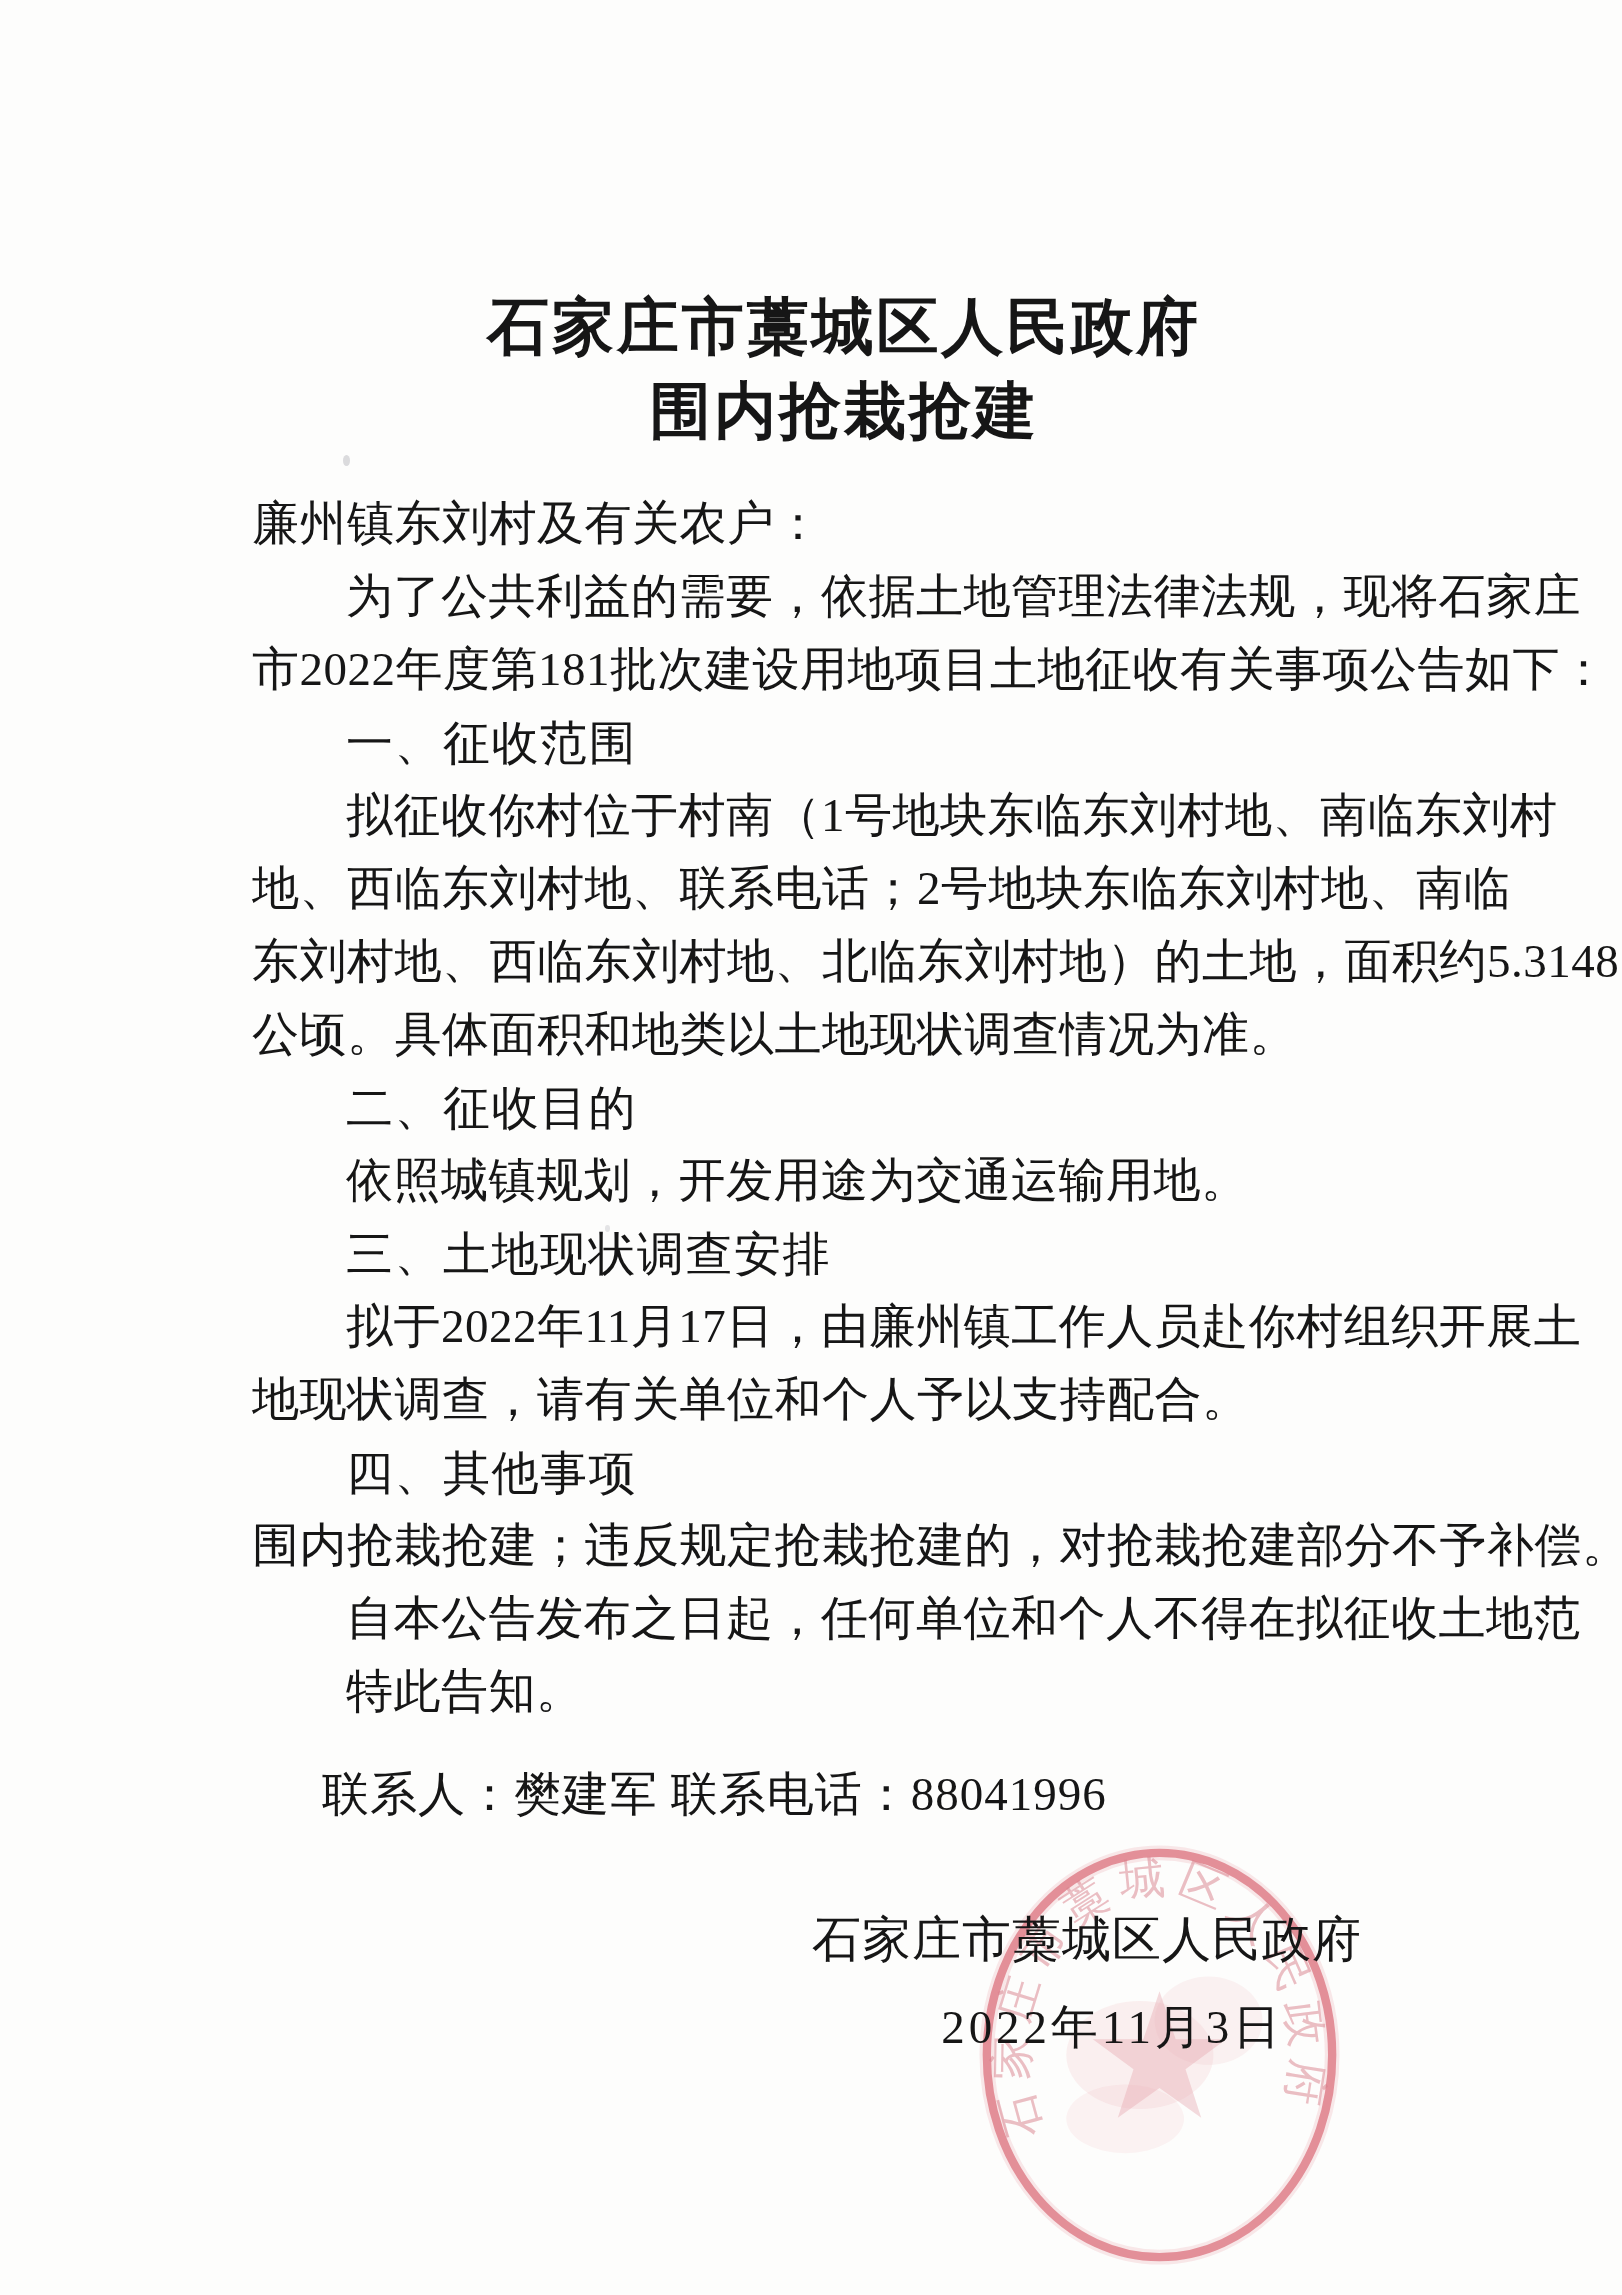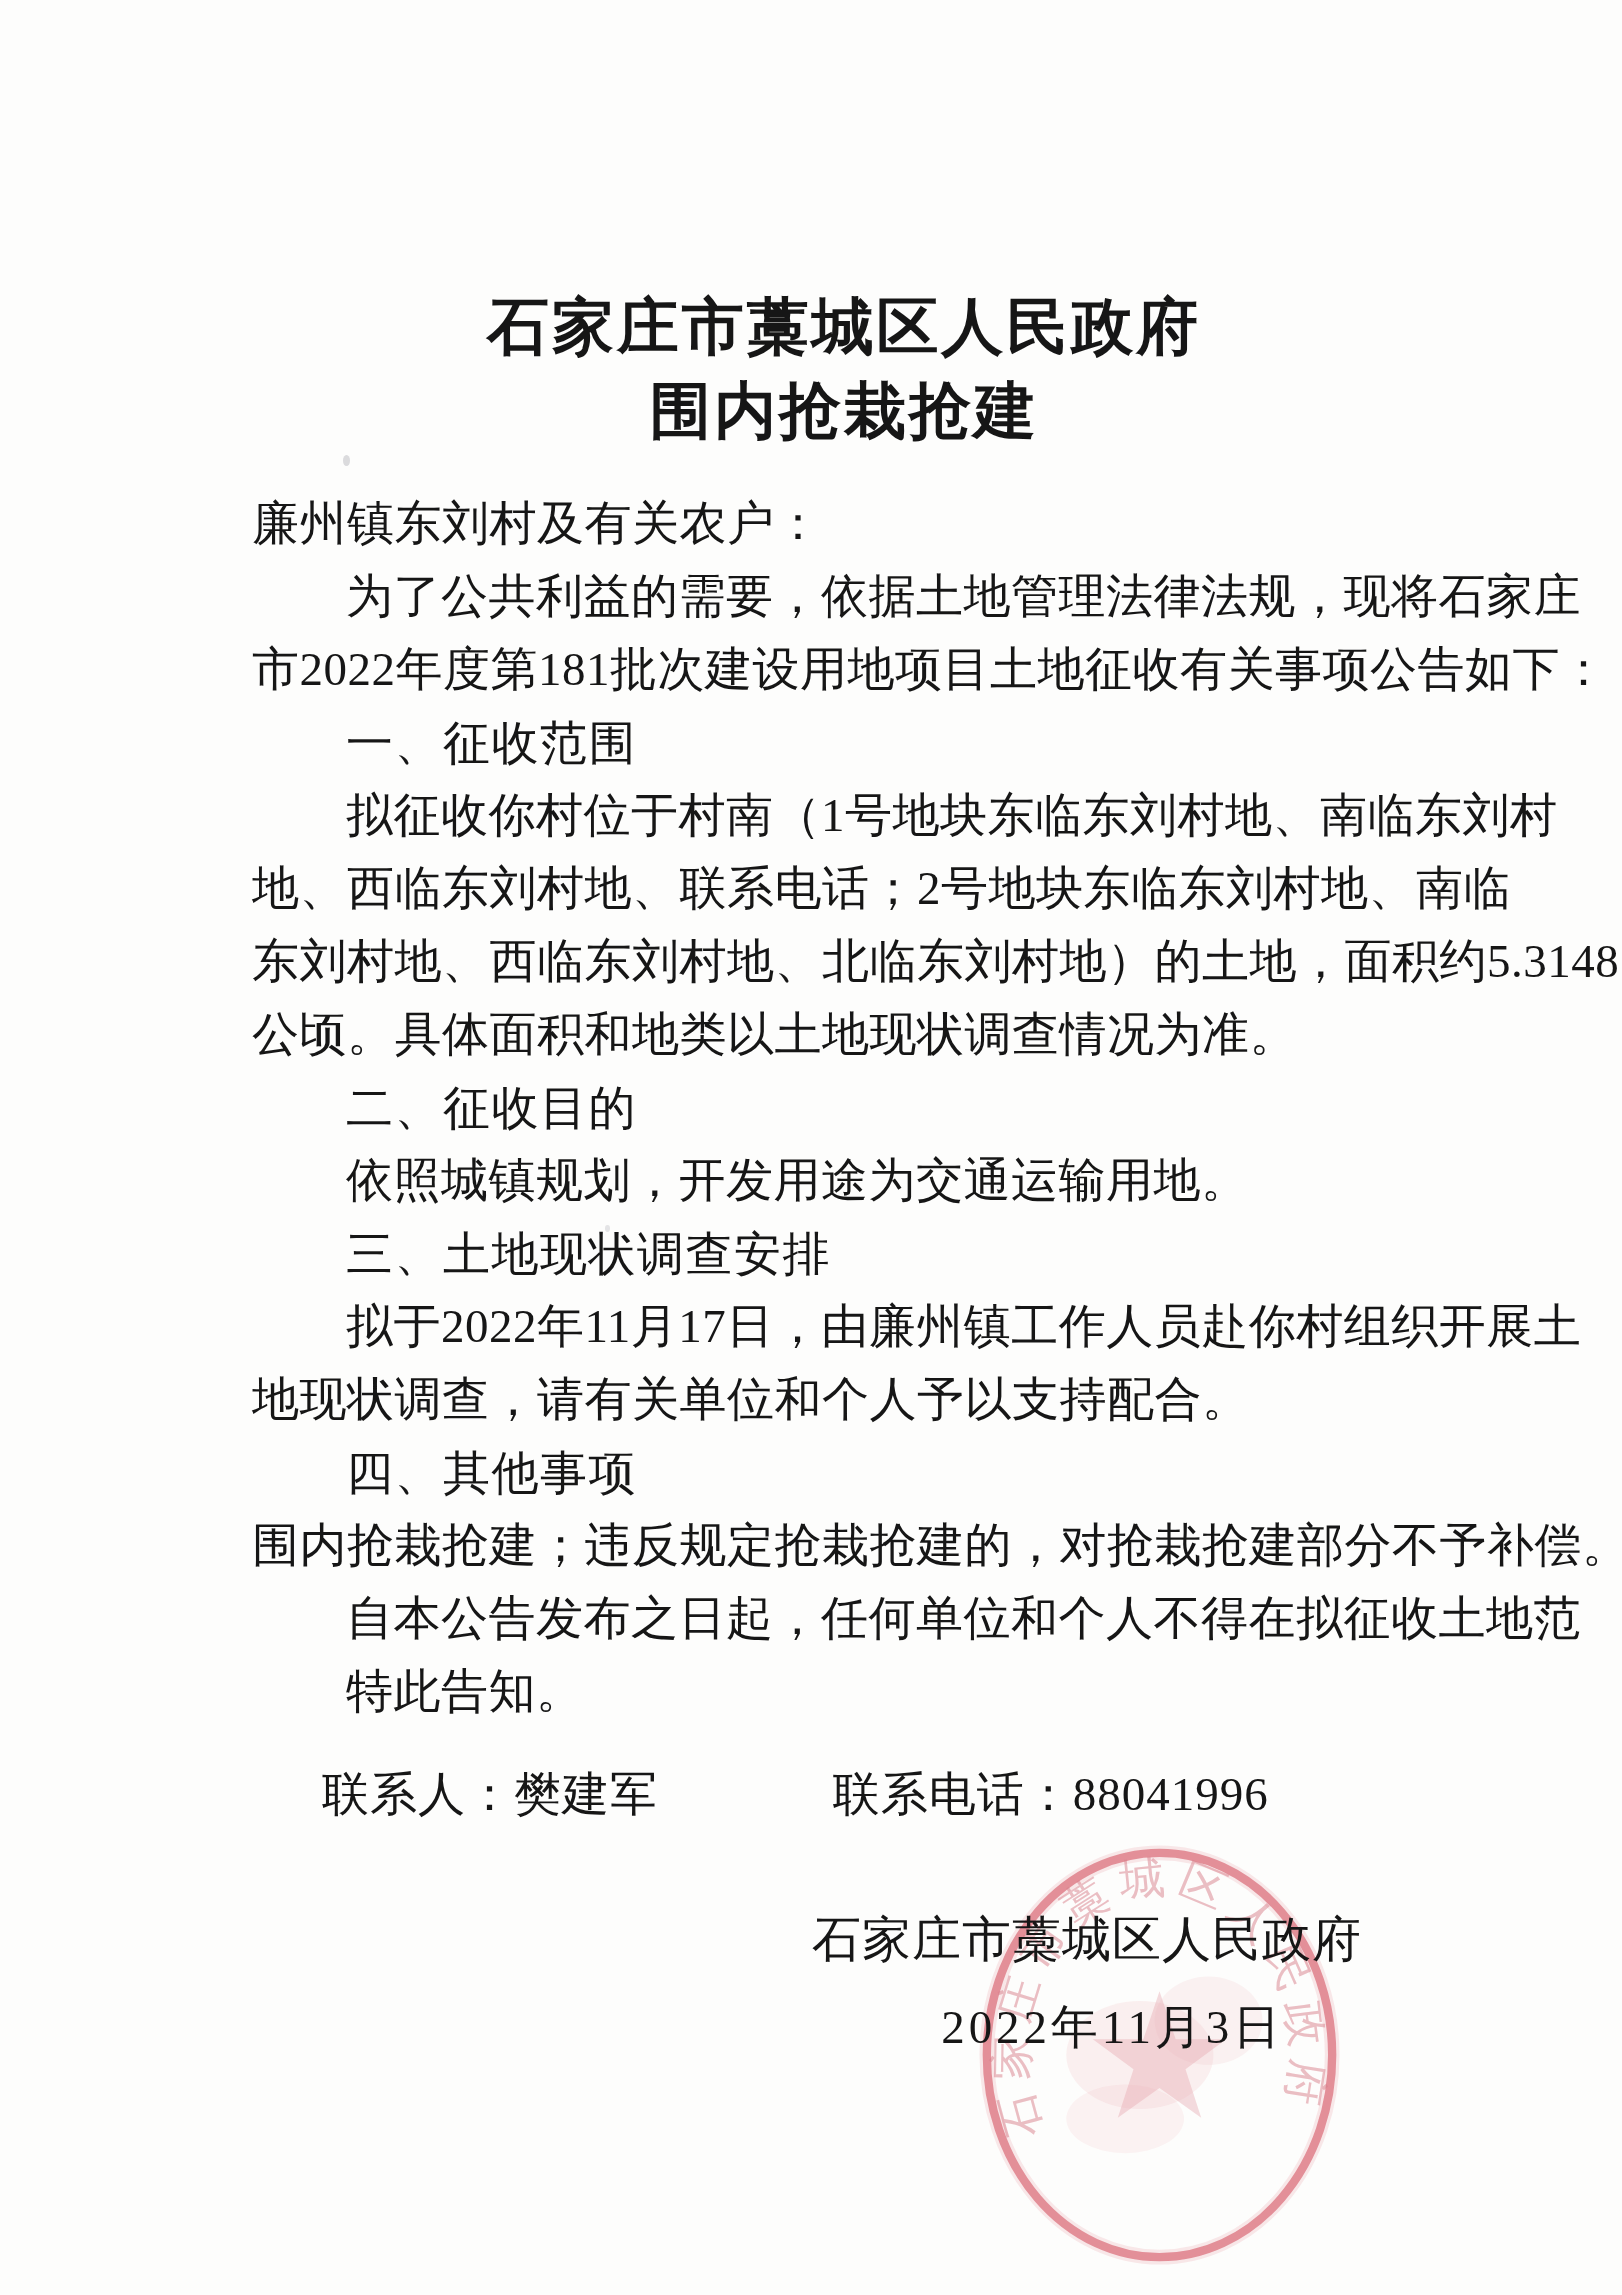--- a/index.html
+++ b/index.html
@@ -44,21 +44,21 @@
   }
   .contact {
     position: absolute;
     left: 322px;
     top: 1758px;
     font-size: 47px;
     line-height: 73px;
     letter-spacing: 1px;
     white-space: nowrap;
   }
-  .contact .phone { margin-left: 162px; }
+  .contact .phone { }
   .signature {
     position: absolute;
     left: 228px;
     top: 1903px;
     width: 1232px;
     padding-right: 98px;
     box-sizing: border-box;
     text-align: right;
     font-size: 49px;
     line-height: 73px;

